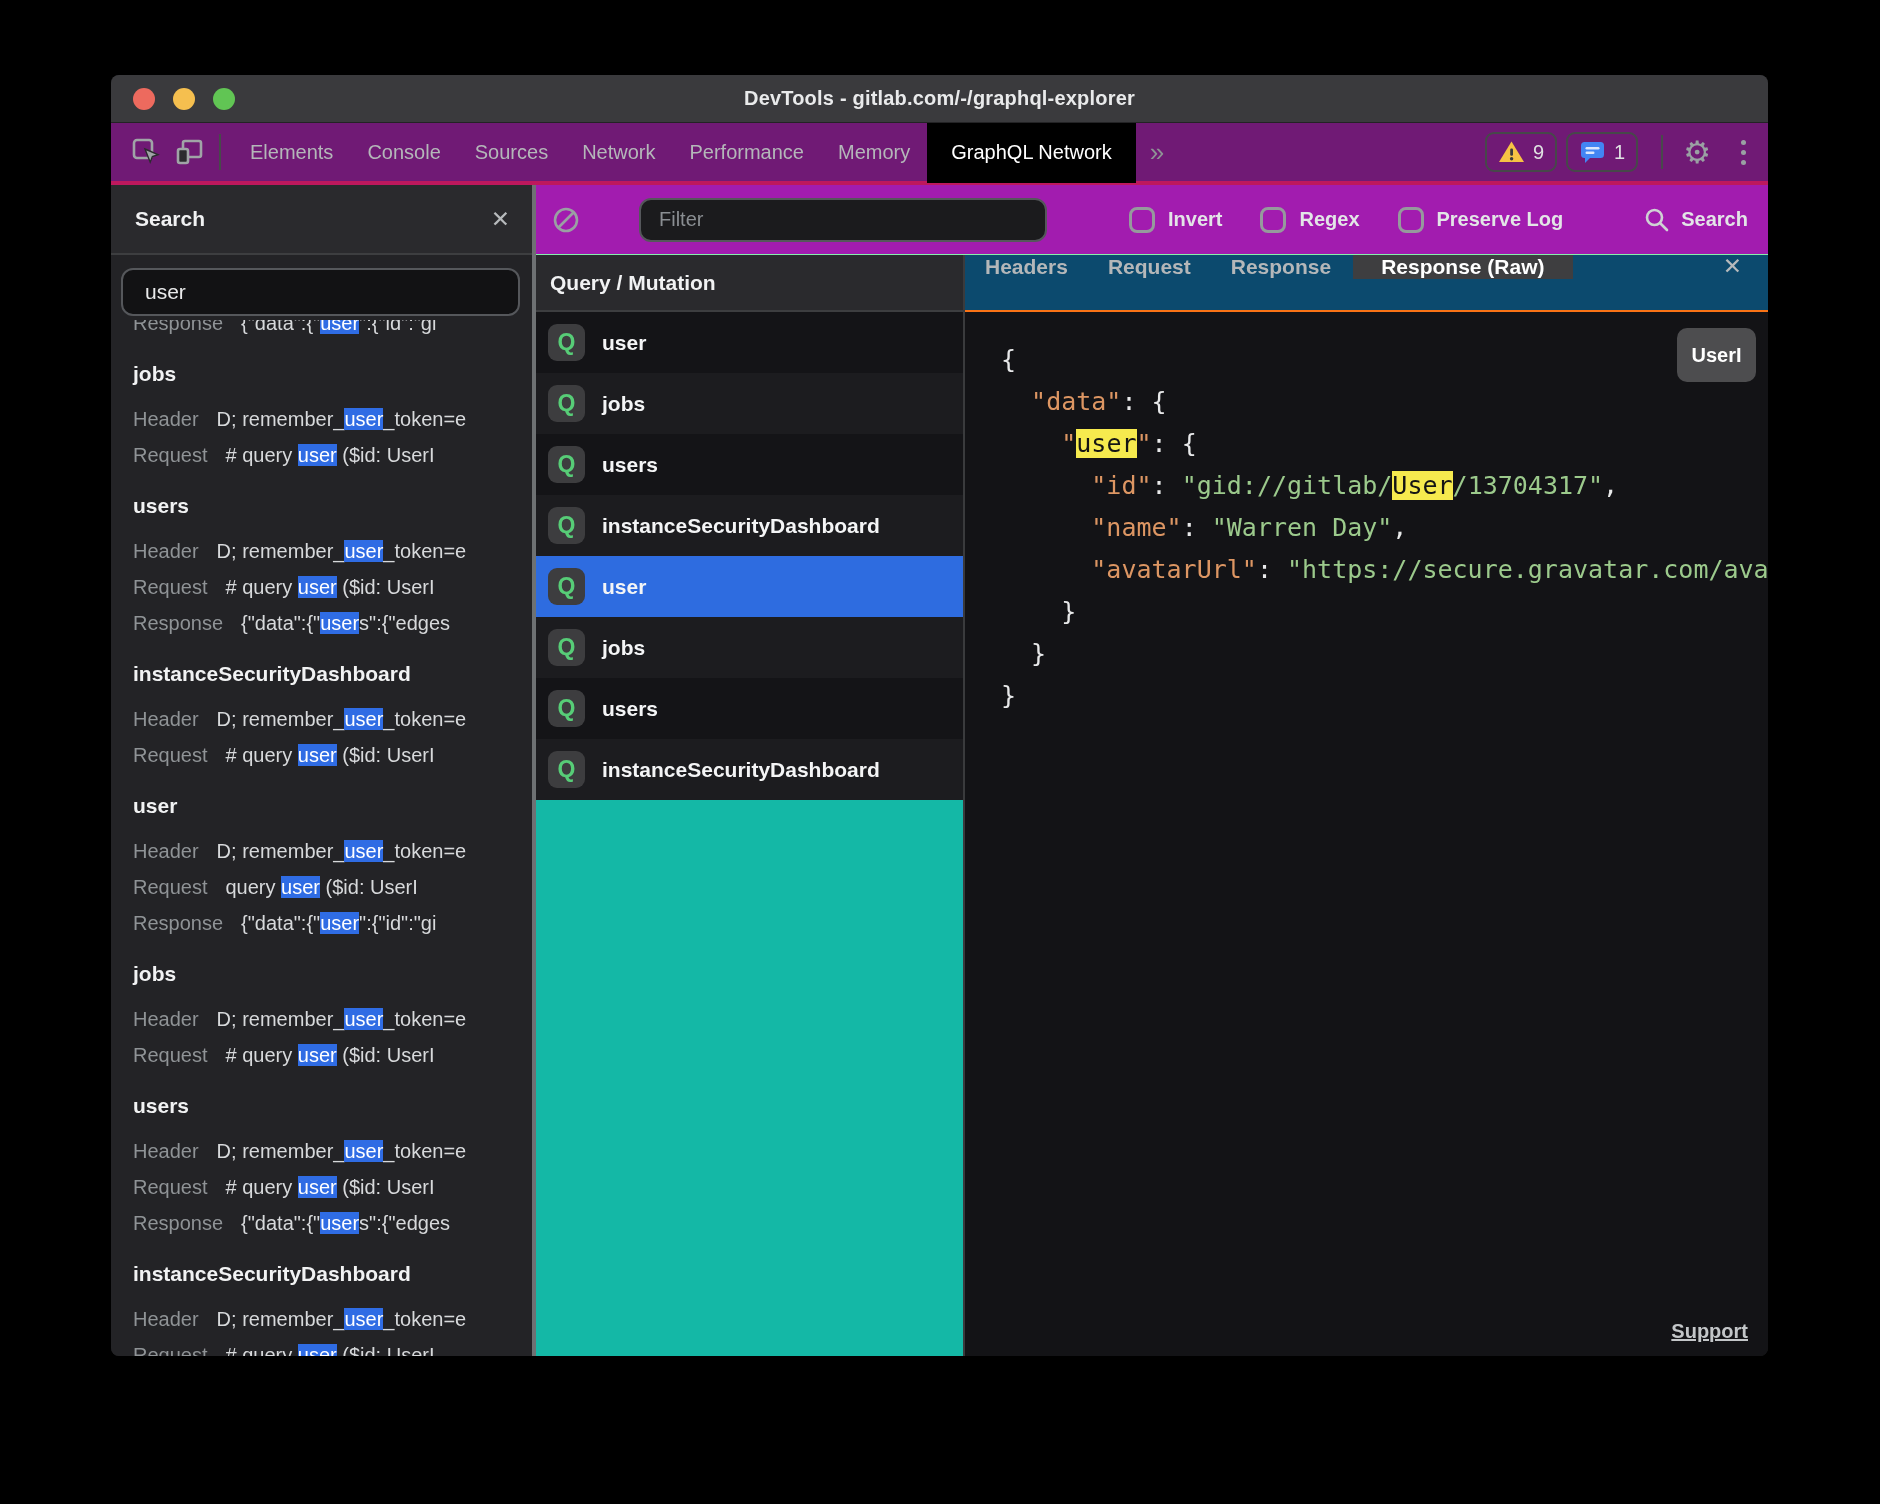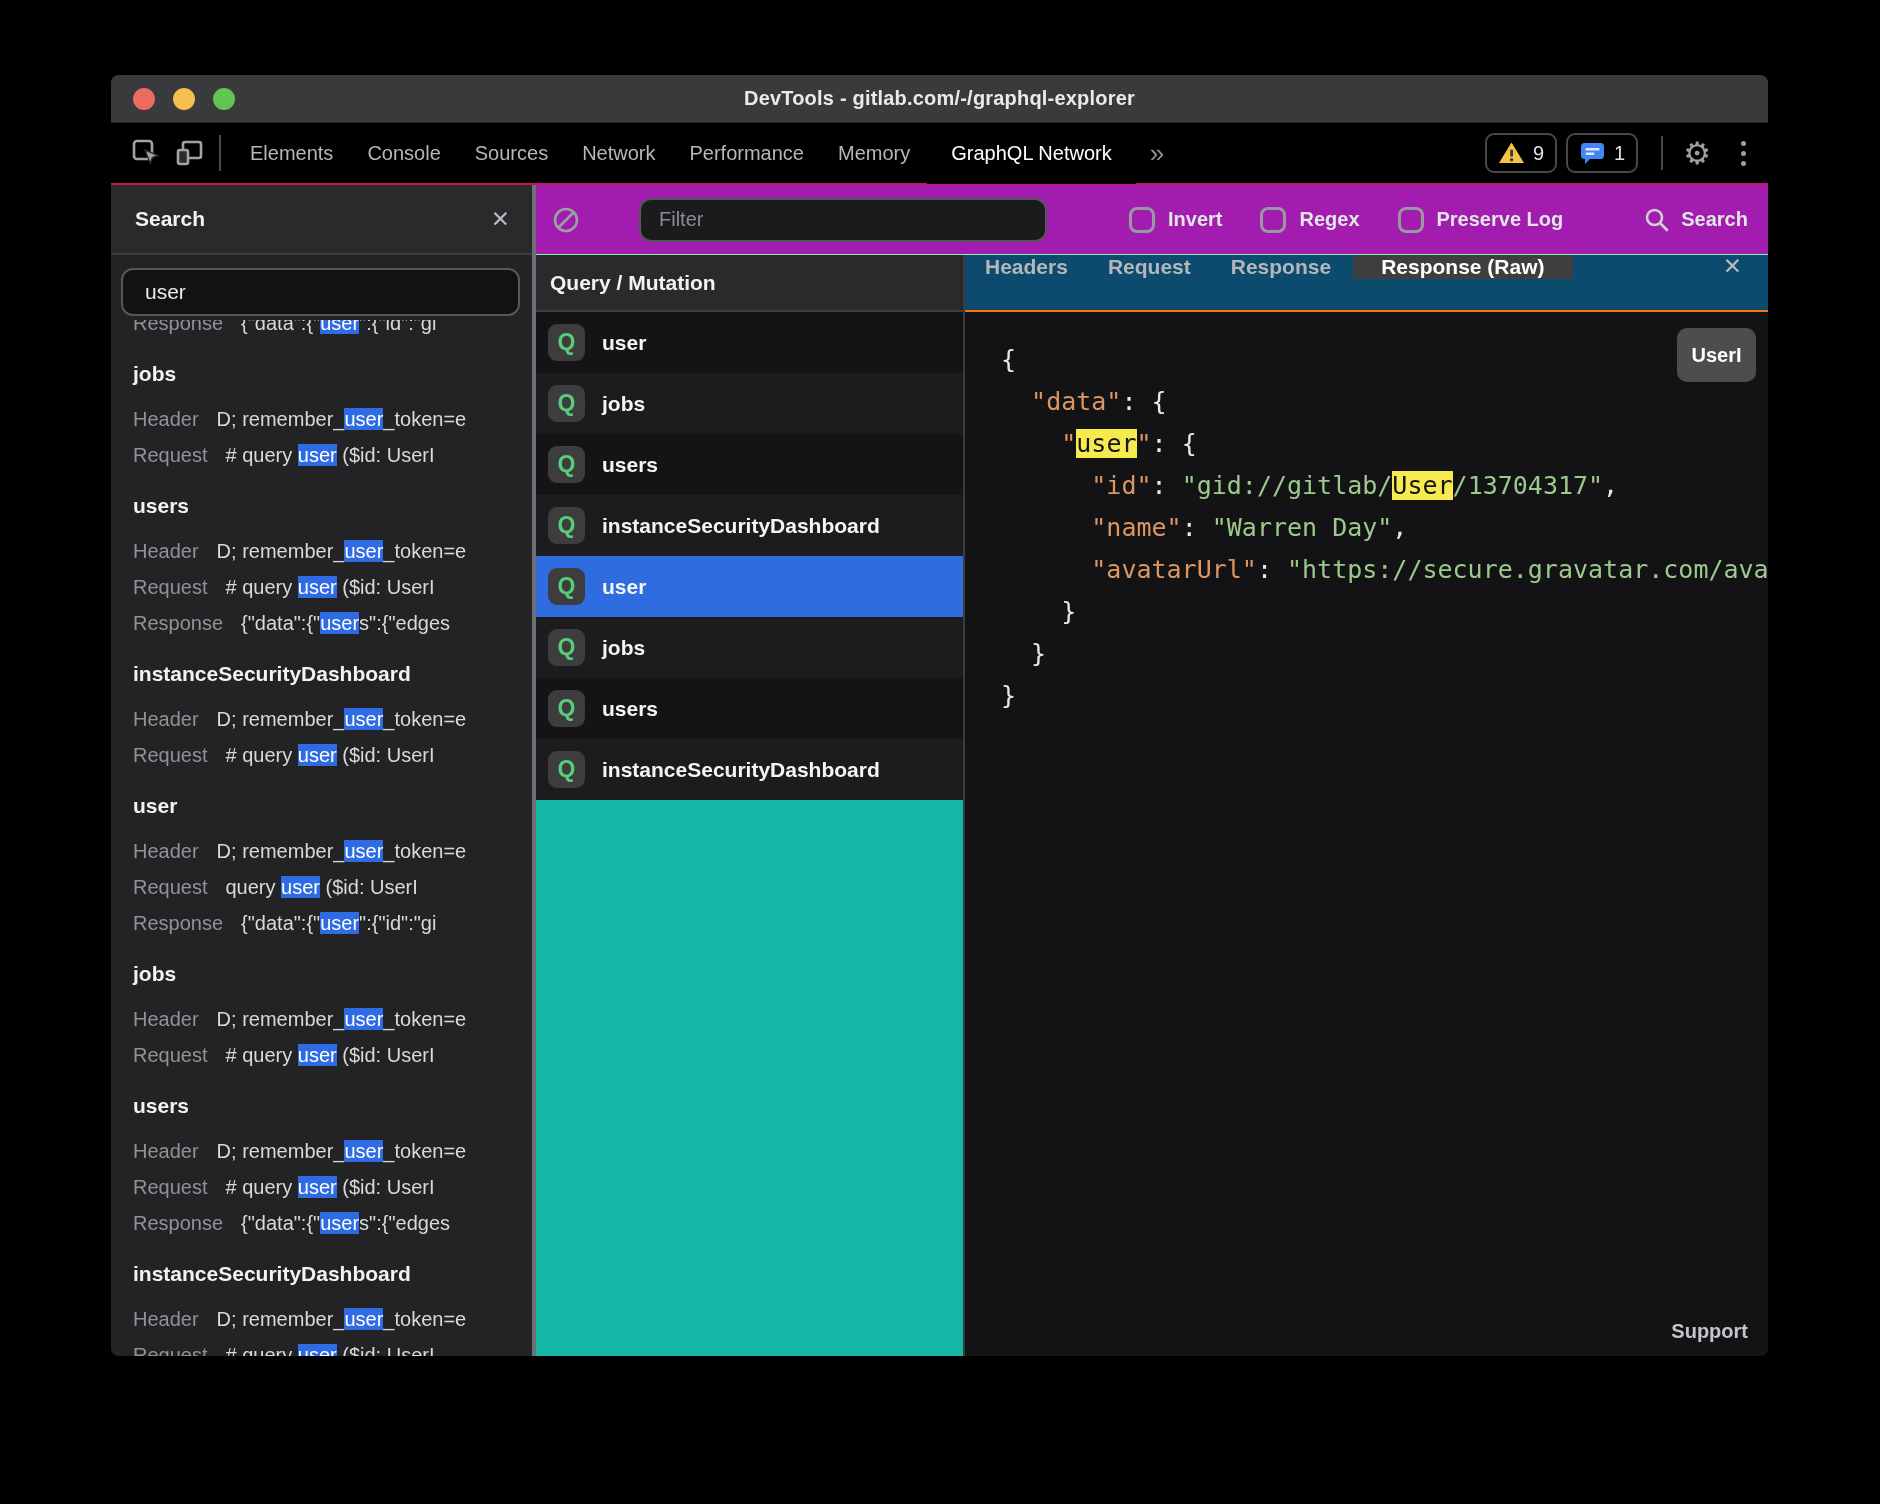--- a/index.html
+++ b/index.html
@@ -13,21 +13,21 @@
   .titlebar{height:48px;background:#3a3a3d;border-bottom:1px solid #232325;position:relative;
     display:flex;align-items:center;justify-content:center;flex:none;}
   .lights{position:absolute;left:22px;top:0;height:100%;display:flex;align-items:center;gap:18px;}
   .light{width:22px;height:22px;border-radius:50%;}
   .light.red{background:#ed6a5e;}
   .light.yellow{background:#f5bf4f;}
   .light.green{background:#61c554;}
   .win-title{color:#e9eaeb;font-size:20px;font-weight:700;letter-spacing:.2px;}
 
   
-  .tabbar{height:62px;background:#000000;border-bottom:2px solid #be185d;display:flex;align-items:center;flex:none;}
+  .tabbar{height:62px;background:#701a75;border-bottom:4px solid #be185d;display:flex;align-items:center;flex:none;}
   .tbicon{width:34px;height:34px;display:flex;align-items:center;justify-content:center;flex:none;}
   .tbicon:first-child{margin-left:18px;}
   .tbicon + .tbicon{margin-left:10px;}
   .tbsep{width:2px;height:36px;background:#48494b;margin:0 12px;flex:none;}
   .tab{height:62px;line-height:62px;padding:0 17px;font-size:20px;color:#b4b7b9;white-space:nowrap;flex:none;}
   .tab.active{background:#000;color:#fff;padding:0 24px;font-weight:500;}
   .chev{font-size:26px;color:#8e9295;padding:0 14px;flex:none;}
   .tb-spacer{flex:1;}
   .badge{height:40px;border:2px solid #47484a;border-radius:9px;display:flex;align-items:center;
     gap:8px;padding:0 11px;margin-right:9px;flex:none;}
@@ -95,21 +95,21 @@
   .rtab.active{background:#3e3e40;color:#fff;font-weight:700;padding:0 28px;margin-left:2px;}
   .rp-spacer{flex:1;}
   .rp-close{display:flex;align-items:center;padding:0 26px;}
   .rp-content{flex:1;position:relative;overflow:hidden;padding:27px 0 0 36px;}
   .copy-btn{position:absolute;top:16px;right:12px;width:79px;height:54px;border-radius:10px;background:#4d4d4f;
     color:#fff;font-size:20px;font-weight:700;display:flex;align-items:center;justify-content:center;}
   .json{font-family:"DejaVu Sans Mono",monospace;font-size:25px;line-height:42px;color:#e8e9ea;white-space:pre;}
   .jkey{color:#dd9663;}
   .jstr{color:#9cca8c;}
   .hl-yellow{background:#f6ea4e;color:#141414;}
-  .support{position:absolute;bottom:13px;right:20px;font-size:20px;font-weight:700;color:#c3c6c8;}
+  .support{position:absolute;bottom:13px;right:20px;font-size:20px;font-weight:700;color:#c3c6c8;text-decoration:underline;}
 
   svg{display:block;}
 </style>
 </head>
 <body>
 
 <div class="window">
 
   <div class="titlebar">
     <div class="lights">

